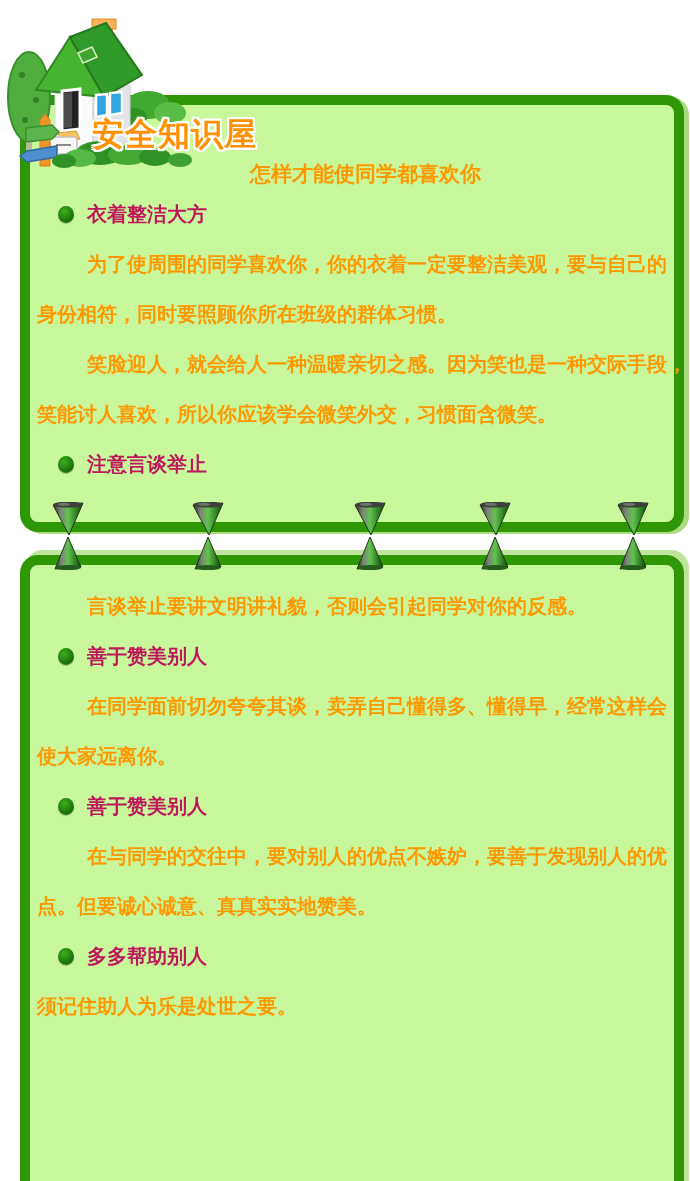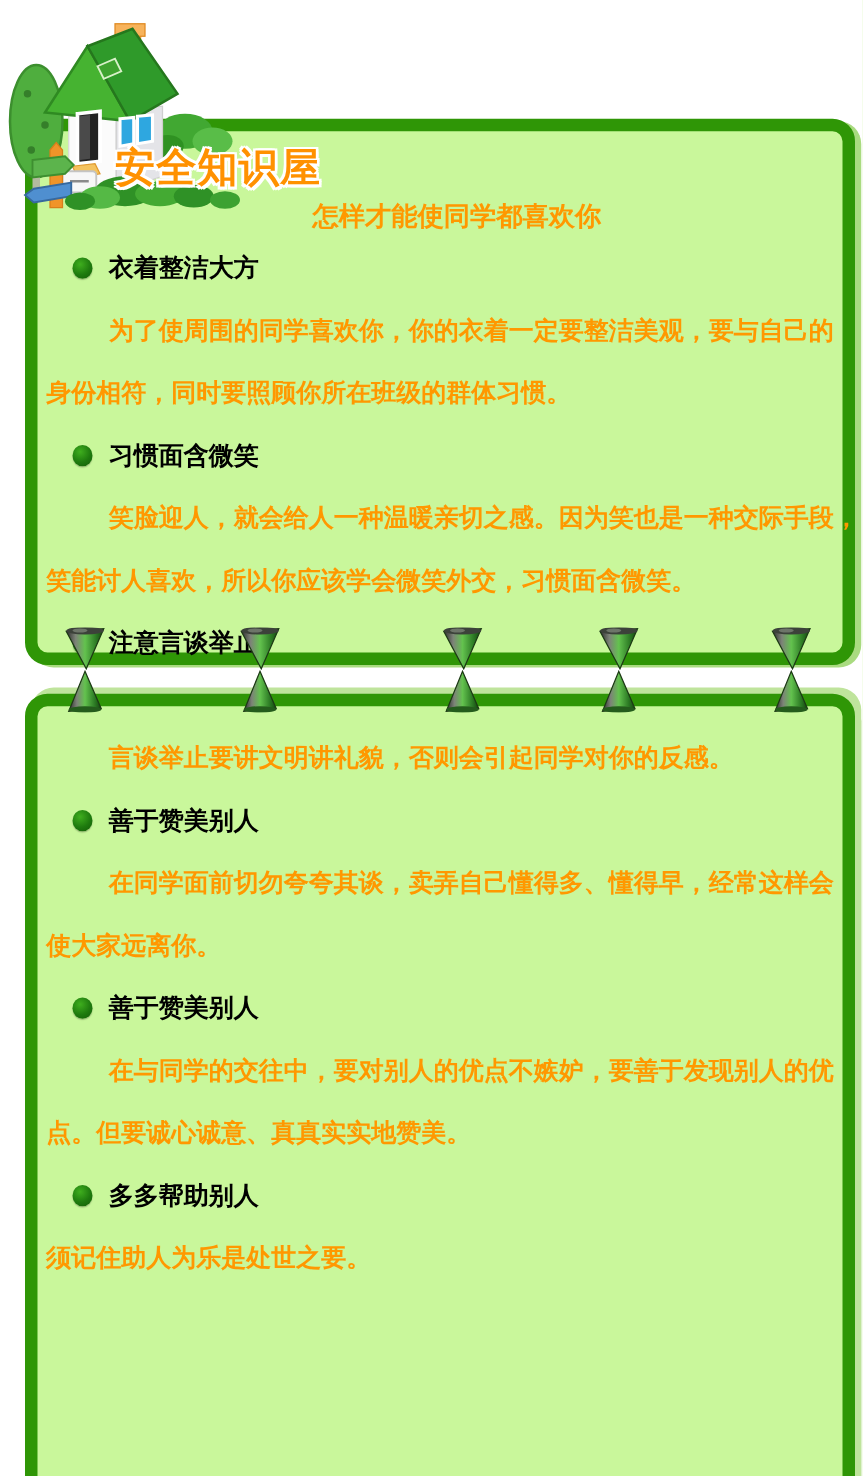--- a/index.html
+++ b/index.html
@@ -26,21 +26,21 @@
   .row{height:50px;display:flex;align-items:center;white-space:nowrap;
     color:#ff9800;font-size:20px;font-weight:bold;}
   .para-first{padding-left:50px;}
   .para-cont{padding-left:0;}
   .bullet-row{padding-left:21px;}
   .dot{
     width:16px;height:17px;margin-right:13px;flex:0 0 auto;border-radius:50%;
     background:radial-gradient(circle at 38% 32%, #3fae1e 0%, #1e7a0e 55%, #135c05 100%);
     box-shadow:0 1px 1px rgba(0,0,0,.25);
   }
-  .bullet-label{color:#000000;}
+  .bullet-label{color:#be185d;}
   
   .logo-title{
     position:absolute;left:92px;top:113px;z-index:6;
     color:#ff9100;font-size:32px;font-weight:bold;letter-spacing:1px;white-space:nowrap;
     text-shadow:-2px 0 0 #fff,2px 0 0 #fff,0 -2px 0 #fff,0 2px 0 #fff,
                 -2px -2px 0 #fff,2px -2px 0 #fff,-2px 2px 0 #fff,2px 2px 0 #fff;
   }
   
   .house-art{position:absolute;left:0;top:5px;width:250px;height:170px;z-index:2;}
   .pin{position:absolute;width:36px;height:68px;top:502px;z-index:3;}
@@ -54,24 +54,20 @@
   <section class="panel panel-top">
     <div class="panel-inner-top">
       <div class="panel-heading">怎样才能使同学都喜欢你</div>
 
       <div class="row bullet-row">
         <span class="dot"></span>
         <span class="bullet-label">衣着整洁大方</span>
       </div>
       <div class="row para-first">为了使周围的同学喜欢你，你的衣着一定要整洁美观，要与自己的</div>
       <div class="row para-cont">身份相符，同时要照顾你所在班级的群体习惯。</div>
-      <div class="row bullet-row">
-        <span class="dot"></span>
-        <span class="bullet-label">习惯面含微笑</span>
-      </div>
       <div class="row para-first">笑脸迎人，就会给人一种温暖亲切之感。因为笑也是一种交际手段，</div>
       <div class="row para-cont">笑能讨人喜欢，所以你应该学会微笑外交，习惯面含微笑。</div>
       <div class="row bullet-row">
         <span class="dot"></span>
         <span class="bullet-label">注意言谈举止</span>
       </div>
     </div>
   </section>
 
   <section class="panel panel-bottom">

